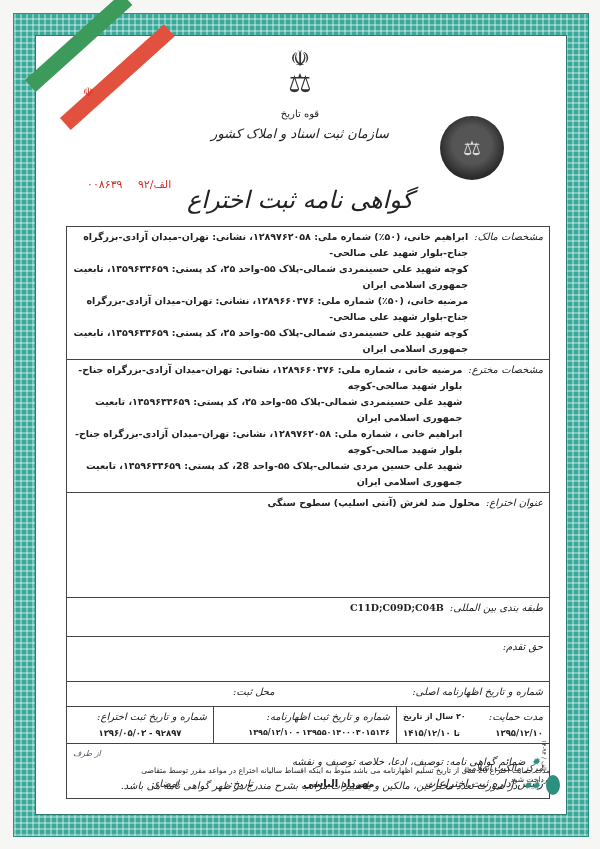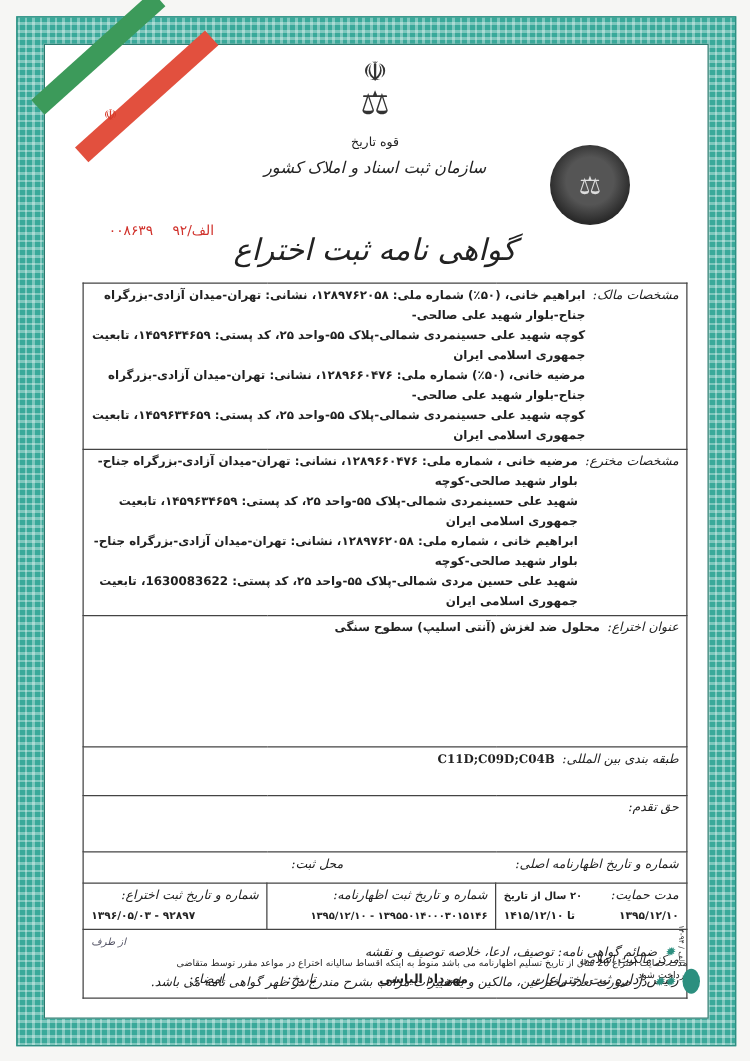--- a/index.html
+++ b/index.html
@@ -81,21 +81,21 @@
       </td>
     </tr>
     <tr>
       <td colspan="3" style="height:90px;">
         <div class="rowblk">
           <span class="lbl">مشخصات مخترع:</span>
           <div class="val">
             <div>مرضیه خانی ، شماره ملی: ۱۲۸۹۶۶۰۴۷۶، نشانی: تهران-میدان آزادی-بزرگراه جناح-بلوار شهید صالحی-کوچه</div>
             <div>شهید علی حسینمردی شمالی-پلاک ۵۵-واحد ۲۵، کد پستی: ۱۴۵۹۶۳۴۶۵۹، تابعیت جمهوری اسلامی ایران</div>
             <div>ابراهیم خانی ، شماره ملی: ۱۲۸۹۷۶۲۰۵۸، نشانی: تهران-میدان آزادی-بزرگراه جناح-بلوار شهید صالحی-کوچه</div>
-            <div>شهید علی حسین مردی شمالی-پلاک ۵۵-واحد ۲۵، کد پستی: 1630083622، تابعیت جمهوری اسلامی ایران</div>
+            <div>شهید علی حسین مردی شمالی-پلاک ۵۵-واحد 28، کد پستی: ۱۴۵۹۶۳۴۶۵۹، تابعیت جمهوری اسلامی ایران</div>
           </div>
         </div>
       </td>
     </tr>
     <tr>
       <td colspan="3" style="height:100px;">
         <div class="rowblk">
           <span class="lbl">عنوان اختراع:</span>
           <span class="val">محلول ضد لغزش (آنتی اسلیپ) سطوح سنگی</span>
         </div>
@@ -132,21 +132,21 @@
           <span>۱۳۹۵/۱۲/۱۰</span>
           <span>تا ۱۴۱۵/۱۲/۱۰</span>
         </div>
       </td>
       <td style="width:170px;">
         <div class="lbl">شماره و تاریخ ثبت اظهارنامه:</div>
         <div class="val" style="font-size:8px;text-align:right;">۱۳۹۵۵۰۱۴۰۰۰۳۰۱۵۱۴۶ - ۱۳۹۵/۱۲/۱۰</div>
       </td>
       <td>
         <div class="lbl">شماره و تاریخ ثبت اختراع:</div>
-        <div class="val" style="font-size:8.5px;text-align:left;">۹۲۸۹۷ - ۱۳۹۶/۰۵/۰۳</div>
+        <div class="val" style="font-size:8.5px;text-align:center;">۹۲۸۹۷ - ۱۳۹۶/۰۵/۰۳</div>
       </td>
     </tr>
     <tr>
       <td colspan="3" class="sigrow">
         <div style="display:flex;direction:rtl;align-items:flex-end;justify-content:space-between;height:46px;">
           <div style="font-family:'DejaVu Serif',serif;font-style:italic;">
             <div style="font-size:9px;">مرکز مالکیت اسلامی</div>
             <div style="font-size:11px;">رئیس اداره ثبت اختراعات</div>
           </div>
           <span class="val" style="font-size:10px;">مهرداد الیاسی</span>

